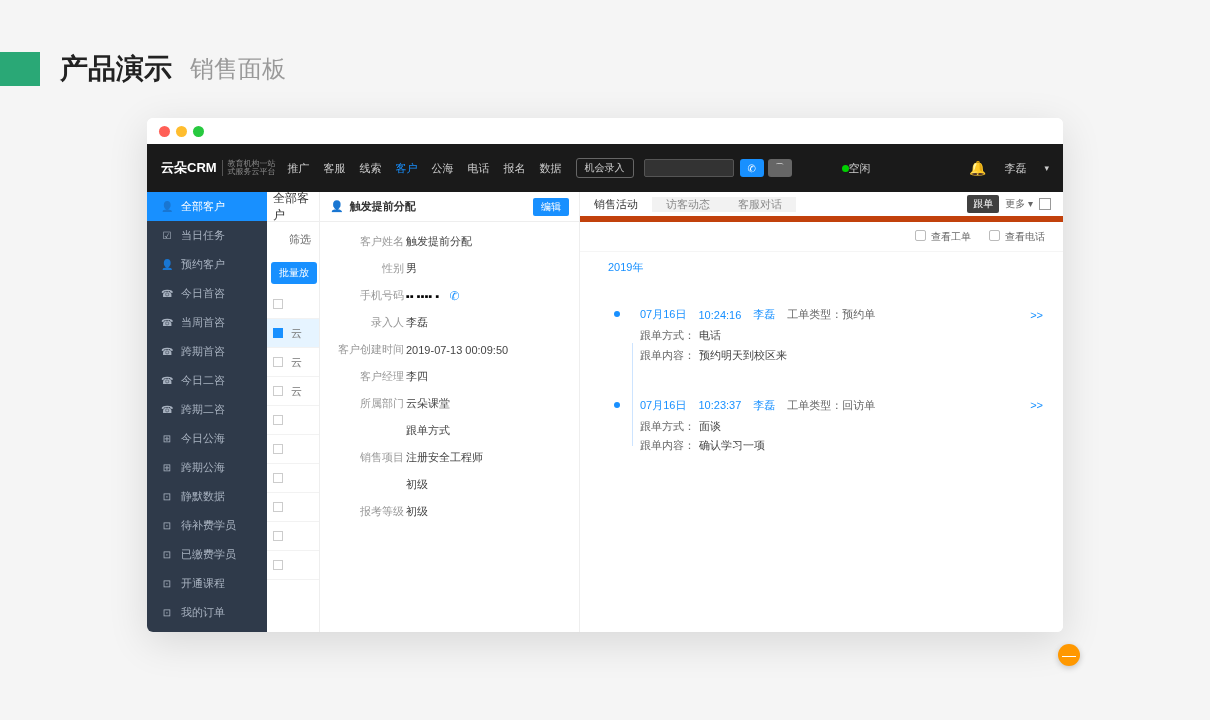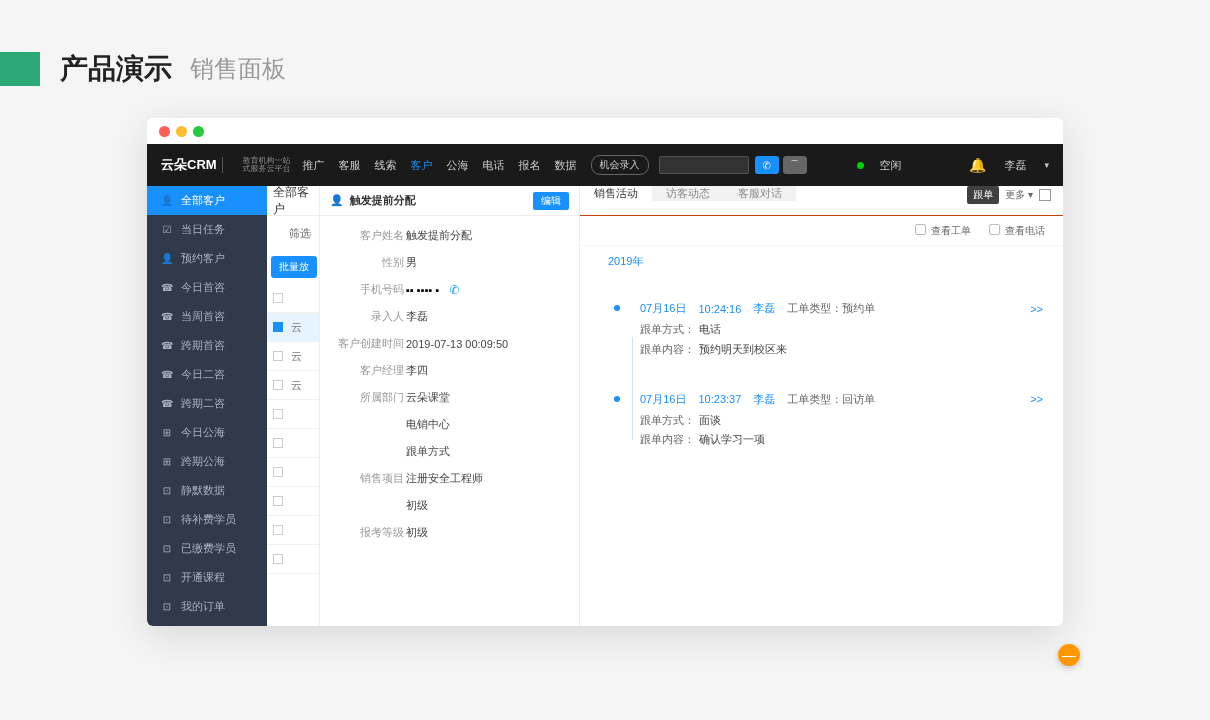--- a/index.html
+++ b/index.html
@@ -13,35 +13,35 @@
 
 
 .app-window { width: 916px; margin: 0 auto; background: #fff; border-radius: 6px; box-shadow: 0 10px 40px rgba(0,0,0,0.12); overflow: hidden; }
 .mac-title-bar { height: 26px; display: flex; align-items: center; padding-left: 12px; background: #fff; gap: 6px; }
 .mac-dot { width: 11px; height: 11px; border-radius: 50%; }
 .mac-red { background: #ff5f56; }
 .mac-yellow { background: #ffbd2e; }
 .mac-green { background: #27c93f; }
 
 
-.top-bar { height: 42px; background: #1a1a1a; display: flex; align-items: center; padding: 0 14px; color: #ccc; font-size: 11px; }
+.top-bar { height: 48px; background: #1a1a1a; display: flex; align-items: center; padding: 0 14px; color: #ccc; font-size: 11px; }
 .logo-wrap { display: flex; align-items: center; margin-right: 12px; }
 .logo { color: #fff; font-weight: 700; font-size: 13px; }
-.logo-sub { font-size: 8px; color: #888; line-height: 1; border-left: 1px solid #555; padding-left: 20px; margin-left: 5px; }
+.logo-sub { font-size: 8px; color: #888; line-height: 1; border-left: 1px solid #555; padding-left: 5px; margin-left: 5px; }
 .nav-items { display: flex; gap: 14px; }
 .nav-item { color: #ccc; cursor: pointer; }
 .nav-item.active { color: #1890ff; }
-.top-btn-outline { border: 1px solid #666; padding: 2px 8px; border-radius: 9px; margin-left: 14px; font-size: 10px; }
+.top-btn-outline { border: 1px solid #666; padding: 2px 8px; border-radius: 3px; margin-left: 14px; font-size: 10px; }
 .search-wrap { margin-left: 10px; }
 .search-input { background: #333; border: 1px solid #555; height: 18px; width: 90px; border-radius: 2px; color: #fff; font-size: 10px; padding: 0 4px; }
 .call-btns { display: flex; gap: 4px; margin-left: 6px; }
 .call-btn { width: 24px; height: 18px; border-radius: 3px; display: flex; align-items: center; justify-content: center; font-size: 10px; }
 .call-btn.phone { background: #1890ff; color: #fff; }
 .call-btn.hang { background: #666; color: #fff; }
-.status-wrap { display: flex; align-items: center; margin-left: 50px; gap: 16px; }
+.status-wrap { display: flex; align-items: center; margin-left: 50px; gap: 0; }
 .status-dot { width: 7px; height: 7px; border-radius: 50%; background: #00d000; }
 .status-text { font-size: 11px; color: #ccc; }
 .top-right { margin-left: auto; display: flex; align-items: center; gap: 18px; }
 .bell-icon { color: #ccc; font-size: 14px; }
 .user-name { color: #ccc; font-size: 11px; }
 
 
 .main-layout { display: flex; height: 440px; }
 
 
@@ -68,21 +68,21 @@
 .edit-btn { background: #1890ff; color: #fff; font-size: 10px; padding: 2px 8px; border-radius: 2px; }
 .detail-body { padding: 6px 14px; }
 .detail-row { display: flex; padding: 6px 0; align-items: center; }
 .detail-label { width: 72px; text-align: right; color: #999; font-size: 11px; padding-right: 2px; }
 .detail-value { color: #444; font-size: 11px; }
 .phone-masked { display: flex; align-items: center; gap: 10px; }
 .phone-btn-ico { color: #1890ff; font-size: 12px; }
 
 
 .activity-panel { flex: 1; background: #fff; border-left: 1px solid #eee; display: flex; flex-direction: column; }
-.activity-tabs { height: 30px; display: flex; align-items: flex-start; border-bottom: 1px solid #c2410c; }
+.activity-tabs { height: 30px; display: flex; align-items: center; border-bottom: 6px solid #c2410c; }
 .activity-tab { padding: 0 14px; display: flex; align-items: center; font-size: 11px; color: #888; background: #f2f2f2; }
 .activity-tab.active { background: #fff; color: #333; }
 .activity-tools { margin-left: auto; display: flex; align-items: center; gap: 6px; padding-right: 12px; }
 .tool-btn { background: #404040; color: #fff; font-size: 10px; padding: 2px 6px; border-radius: 2px; }
 .tool-link { font-size: 10px; color: #666; display: flex; align-items: center; gap: 2px; }
 .box-icon { width: 12px; height: 12px; border: 1px solid #999; }
 .activity-filters { height: 30px; display: flex; align-items: center; justify-content: flex-end; gap: 18px; padding-right: 18px; font-size: 10px; color: #666; border-bottom: 1px solid #f5f5f5; }
 .filter-chk { display: flex; align-items: flex-start; gap: 5px; }
 .chkbox { width: 11px; height: 11px; border: 1px solid #bbb; border-radius: 2px; }
 .timeline { padding: 8px 20px; position: relative; overflow: auto; }
@@ -304,24 +304,20 @@
             <span class="detail-label">客户创建时间</span>
             <span class="detail-value">2019-07-13 00:09:50</span>
           </div>
           <div class="detail-row">
             <span class="detail-label">客户经理</span>
             <span class="detail-value">李四</span>
           </div>
           <div class="detail-row">
             <span class="detail-label">所属部门</span>
             <span class="detail-value">云朵课堂</span>
-          </div>
-          <div class="detail-row">
-            <span class="detail-label"></span>
-            <span class="detail-value">电销中心</span>
           </div>
           <div class="detail-row">
             <span class="detail-label"></span>
             <span class="detail-value">跟单方式</span>
           </div>
           <div class="detail-row">
             <span class="detail-label">销售项目</span>
             <span class="detail-value">注册安全工程师</span>
           </div>
           <div class="detail-row">

